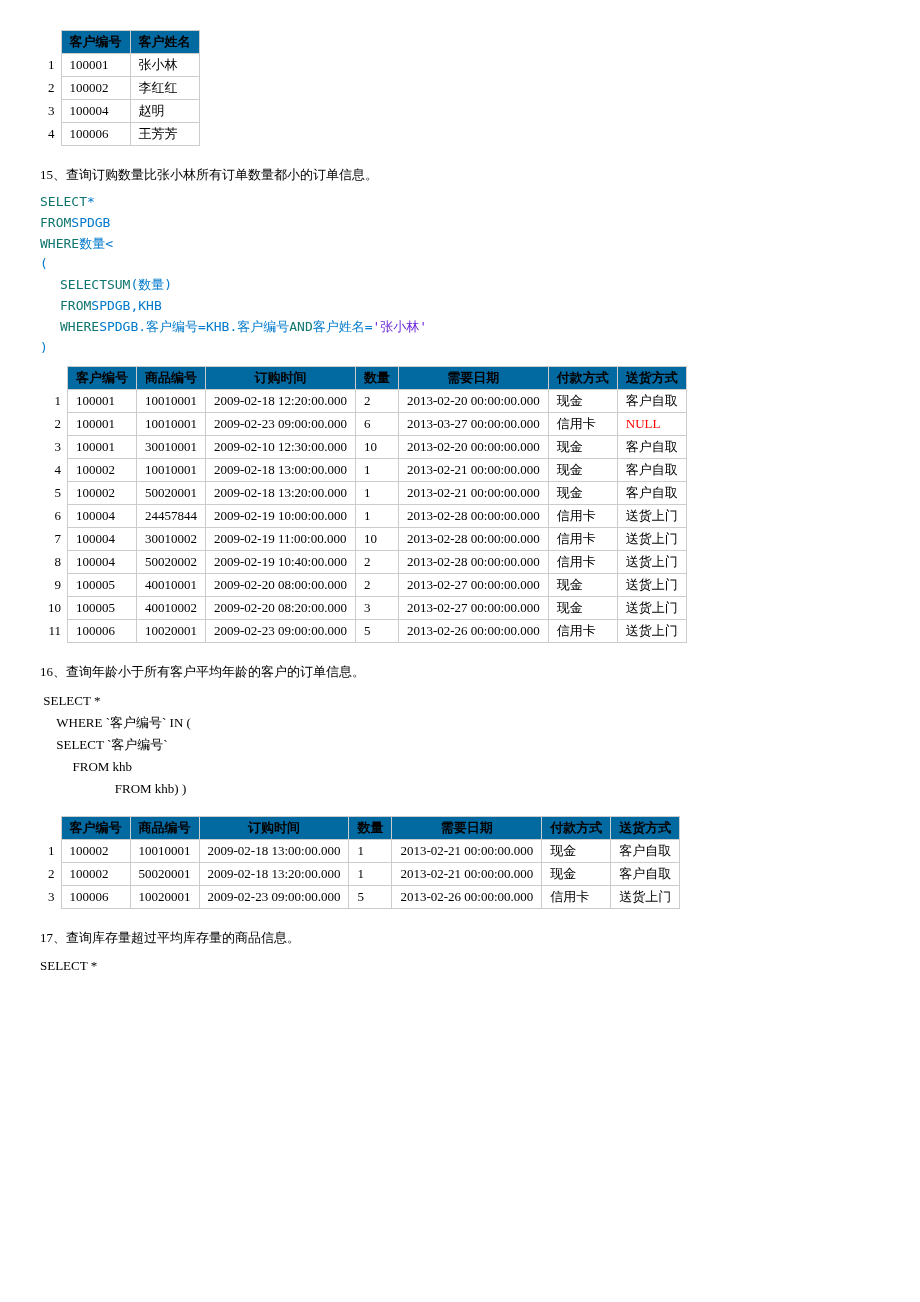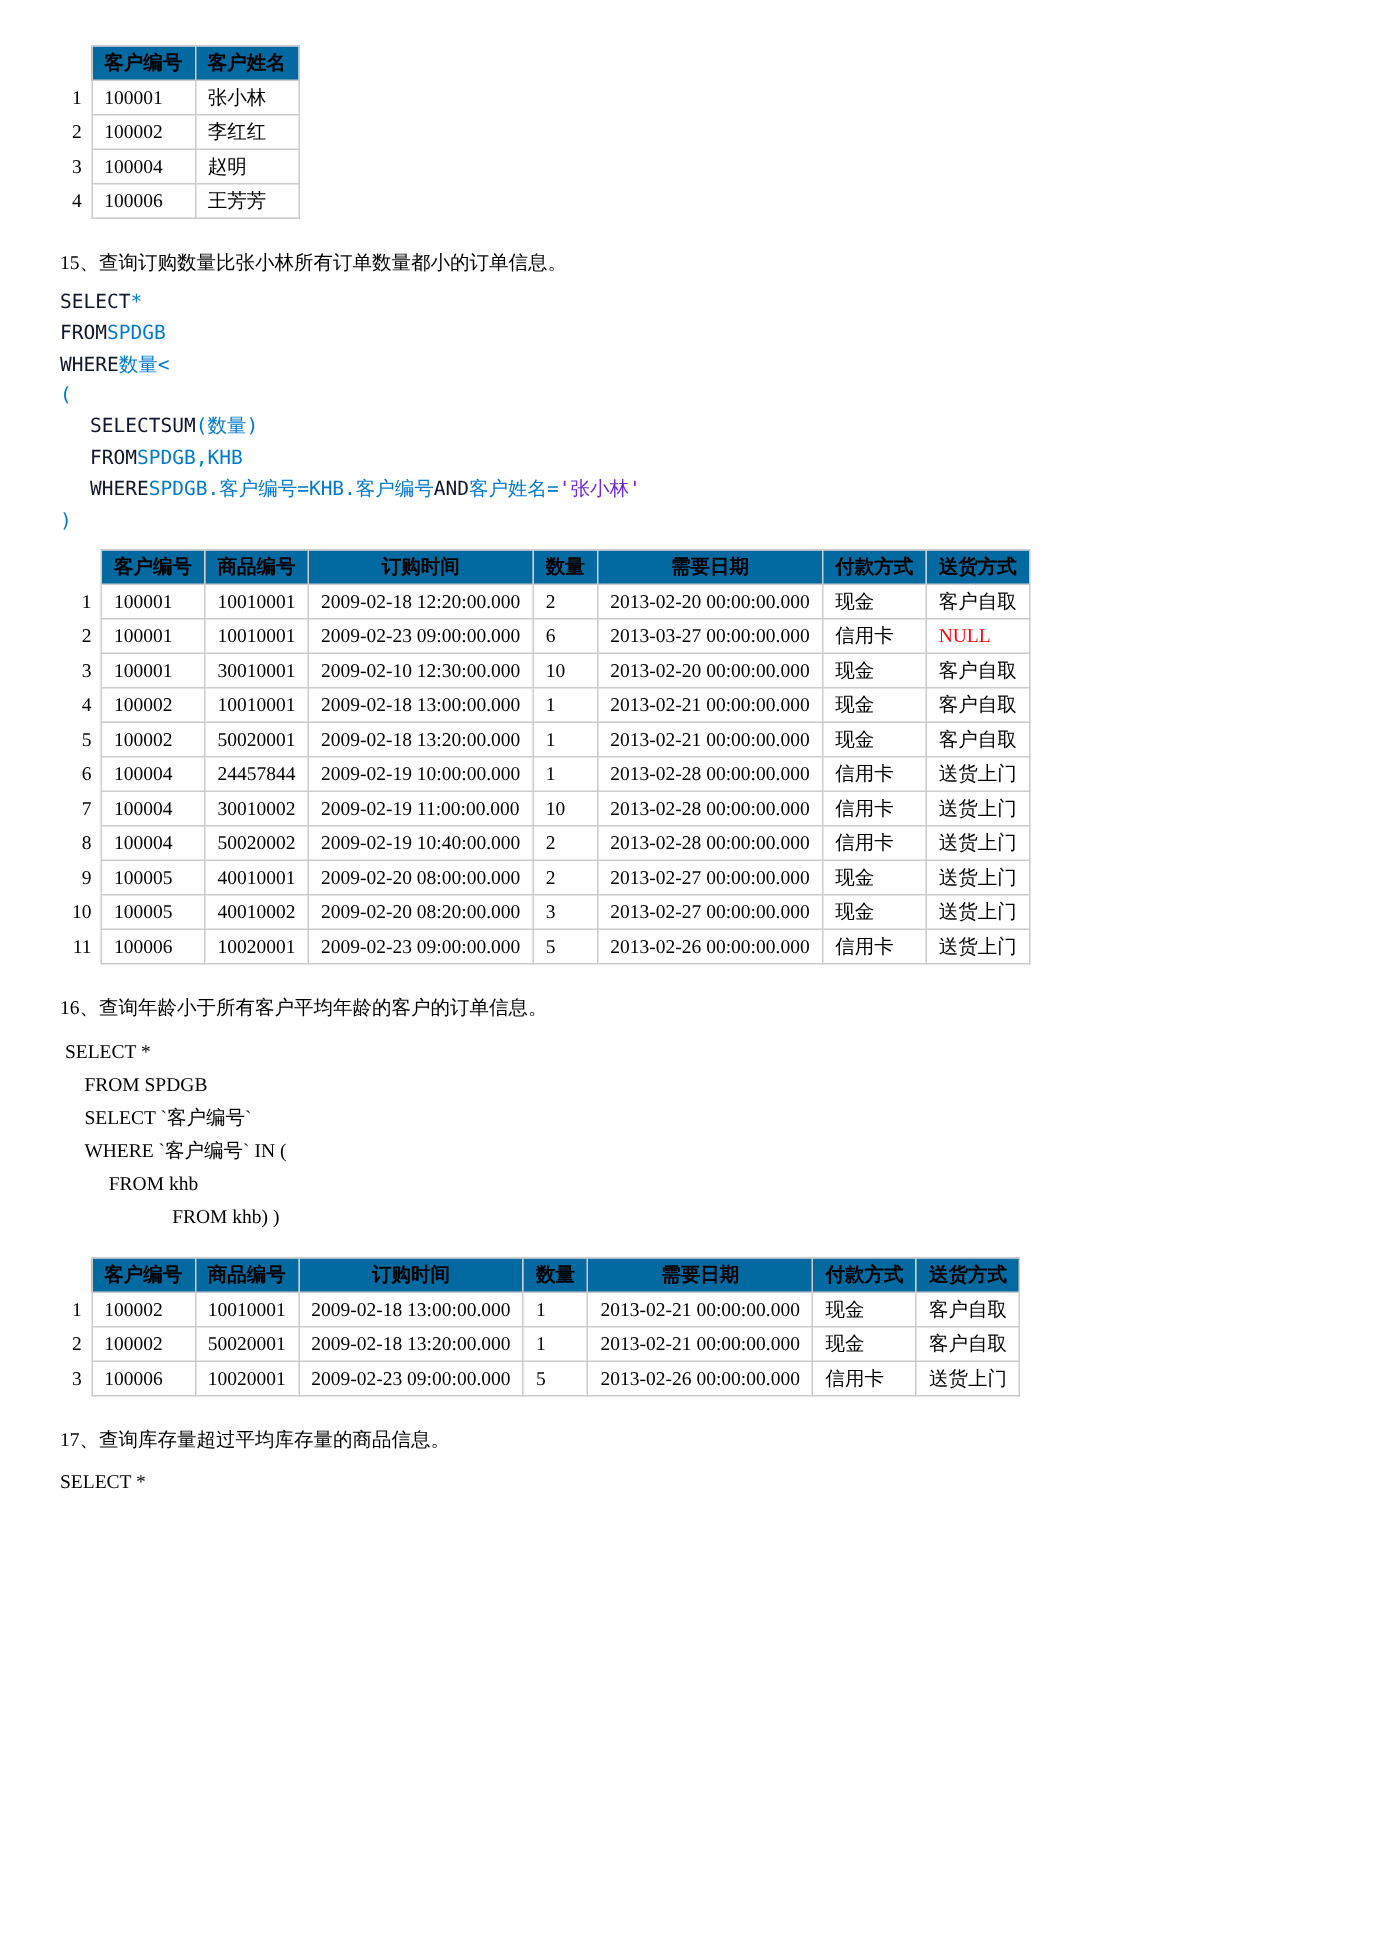--- a/index.html
+++ b/index.html
@@ -6,21 +6,21 @@
     body {
       font-family: SimSun, "宋体", serif;
       font-size: 13px;
       background: #fff;
       color: #000;
       padding: 30px 40px;
       width: 920px;
     }
     .section { margin-bottom: 18px; }
     .code-block { color: #007acc; font-family: Consolas, monospace; font-size: 13px; line-height: 1.6; margin-bottom: 8px; }
-    .code-block .keyword { color: #0f172a; }
+    .code-block .keyword { color: #0f766e; }
     .code-block .string { color: #6d28d9; }
     .code-indent { padding-left: 20px; }
 
     table {
       border-collapse: collapse;
       margin-bottom: 18px;
       font-size: 13px;
     }
     table th, table td {
       border: 1px solid #ccc;
@@ -217,23 +217,22 @@
           <td>送货上门</td>
         </tr>
       </tbody>
   </table>
 </div>
 
 <div class="section">
   <div class="description plain-text">16、查询年龄小于所有客户平均年龄的客户的订单信息。</div>
   <div class="plain-text" style="line-height:1.7; font-size:13px;">
     <div>&nbsp;SELECT *</div>
-    <div>&nbsp;&nbsp;&nbsp;&nbsp;&nbsp;FROM SPDGB</div>
+    <div>&nbsp;&nbsp;&nbsp;&nbsp;&nbsp;WHERE `客户编号` IN (</div>
     <div>&nbsp;&nbsp;&nbsp;&nbsp;&nbsp;SELECT `客户编号`</div>
-    <div>&nbsp;&nbsp;&nbsp;&nbsp;&nbsp;WHERE `客户编号` IN (</div>
     <div>&nbsp;&nbsp;&nbsp;&nbsp;&nbsp;&nbsp;&nbsp;&nbsp;&nbsp;&nbsp;FROM khb</div>
     <div>&nbsp;&nbsp;&nbsp;&nbsp;&nbsp;&nbsp;&nbsp;&nbsp;&nbsp;&nbsp;&nbsp;&nbsp;&nbsp;&nbsp;&nbsp;&nbsp;&nbsp;&nbsp;&nbsp;&nbsp;&nbsp;&nbsp;&nbsp;FROM khb) )</div>
   </div>
   <br>
   <table>
     <thead>
       <tr>
         <th style="border:none;background:none;"></th>
         <th>客户编号</th>
         <th>商品编号</th>

